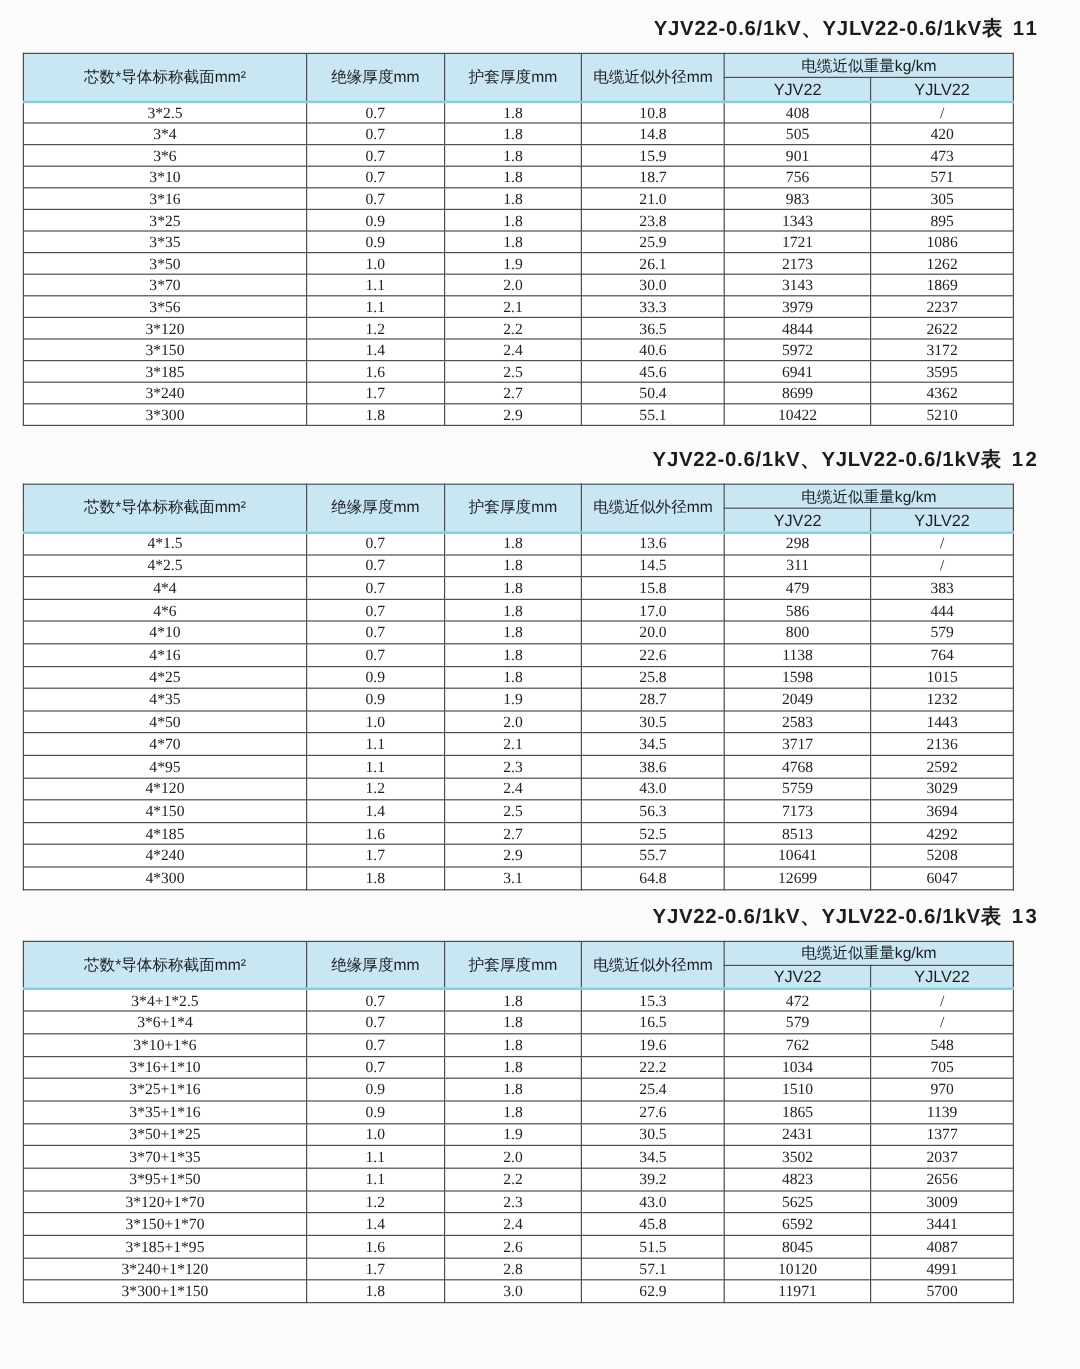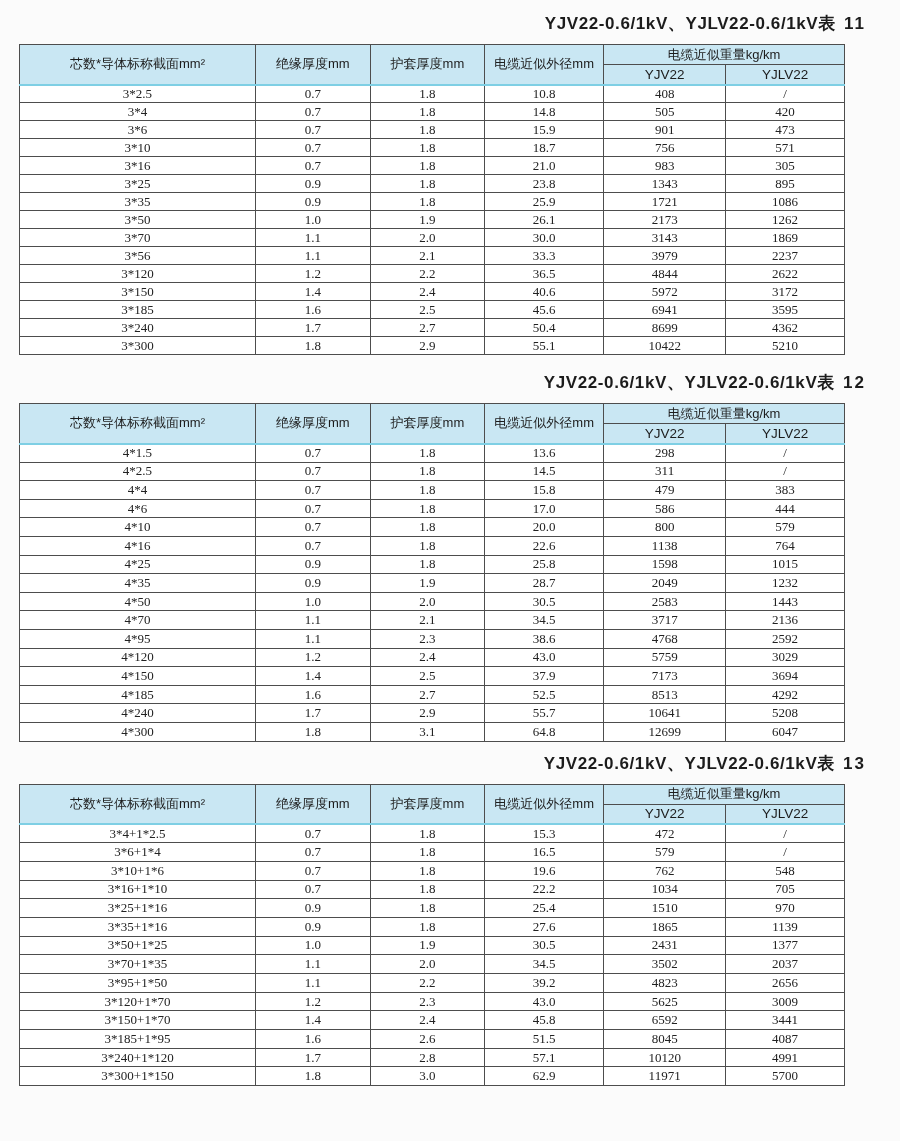--- a/index.html
+++ b/index.html
@@ -353,21 +353,21 @@
             <td>1.2</td>
             <td>2.4</td>
             <td>43.0</td>
             <td>5759</td>
             <td>3029</td>
           </tr>
           <tr>
             <td>4*150</td>
             <td>1.4</td>
             <td>2.5</td>
-            <td>37.9</td>
+            <td>56.3</td>
             <td>7173</td>
             <td>3694</td>
           </tr>
           <tr>
             <td>4*185</td>
             <td>1.6</td>
             <td>2.7</td>
             <td>52.5</td>
             <td>8513</td>
             <td>4292</td>

